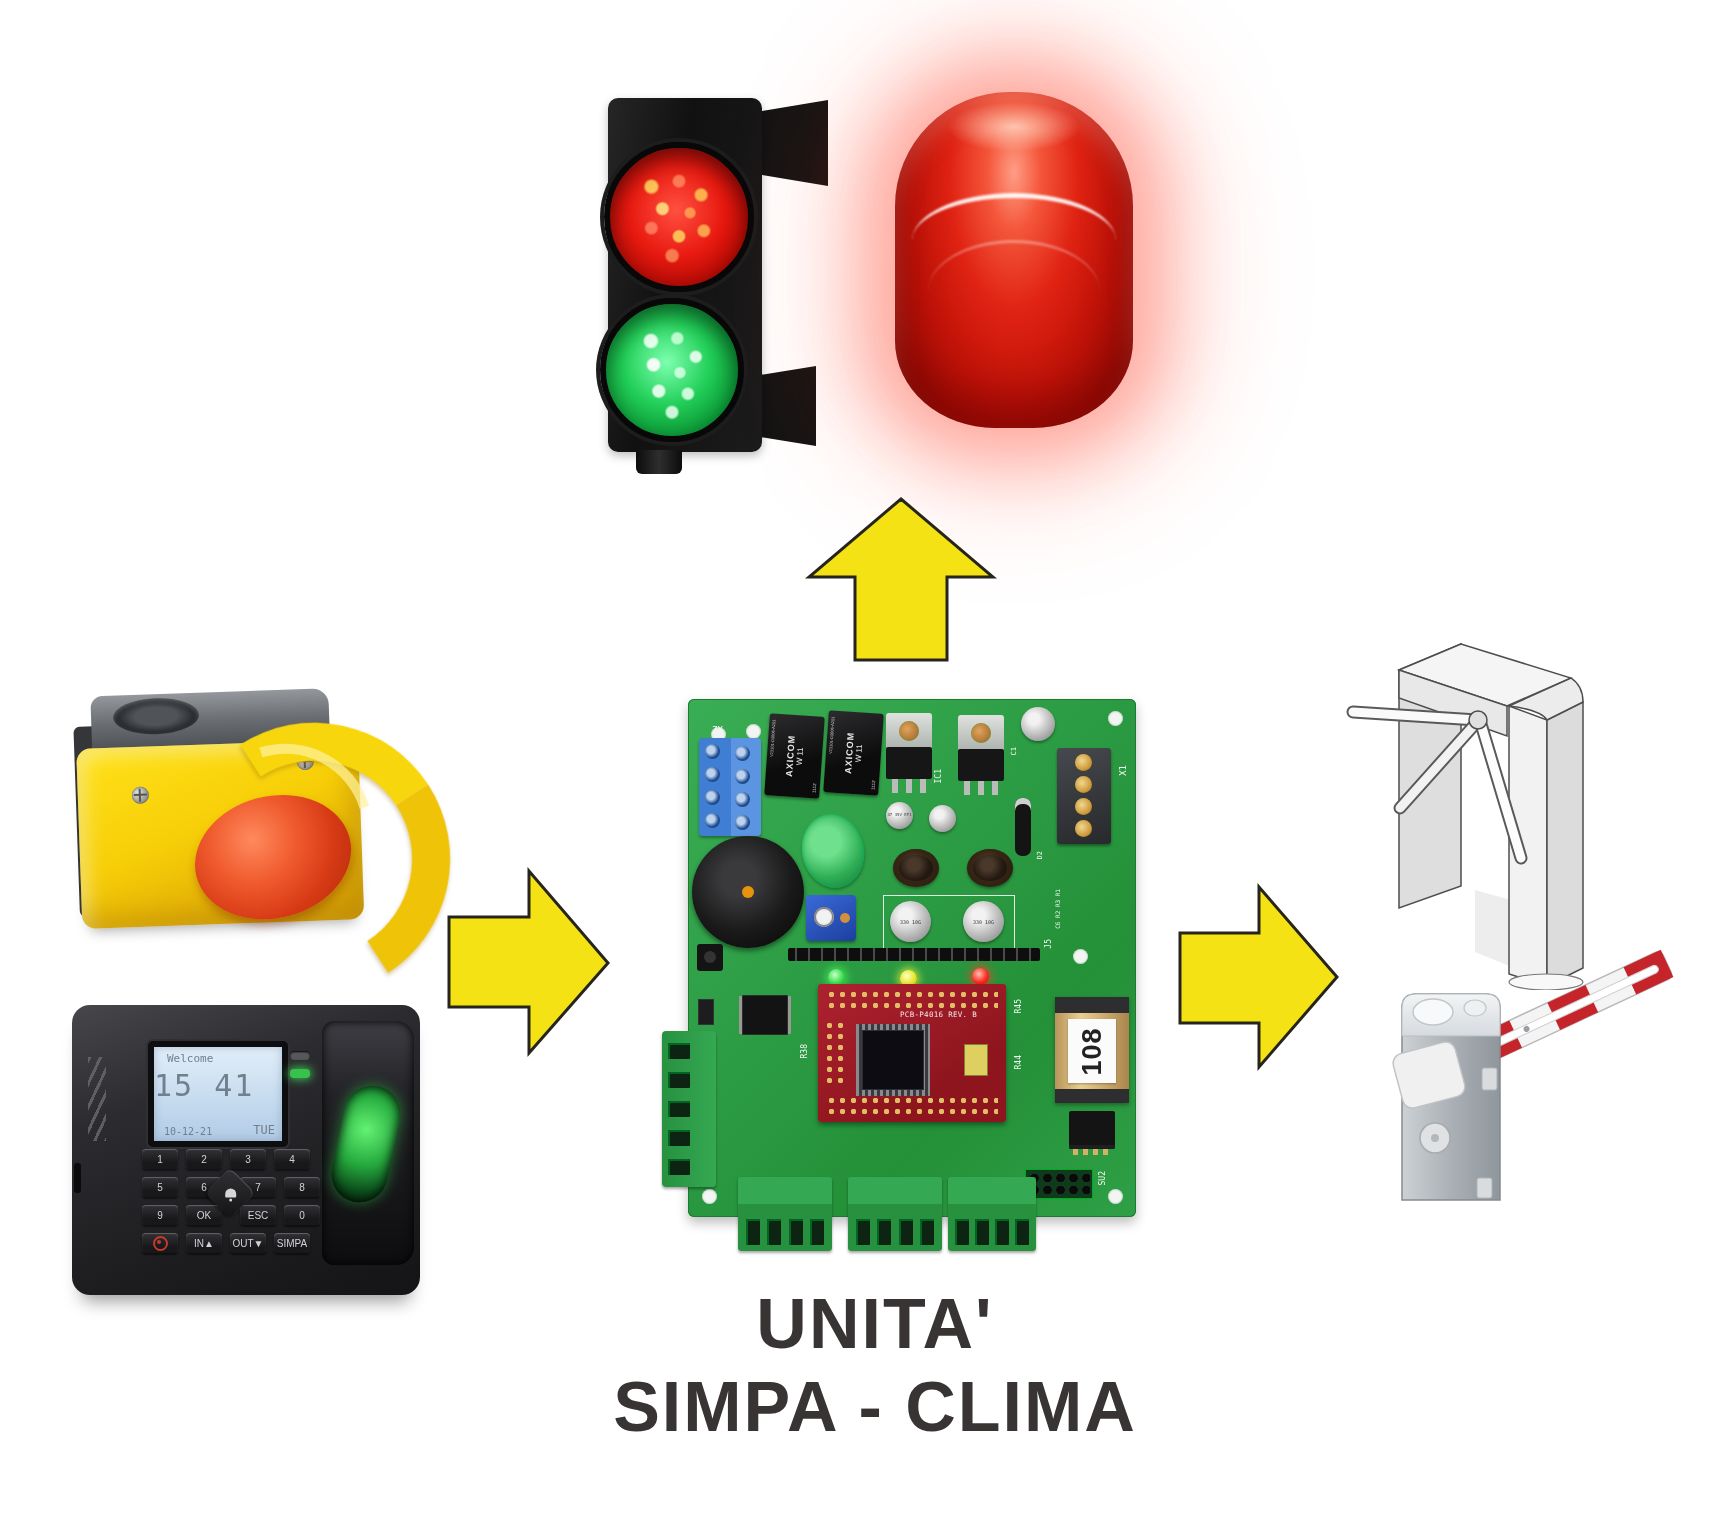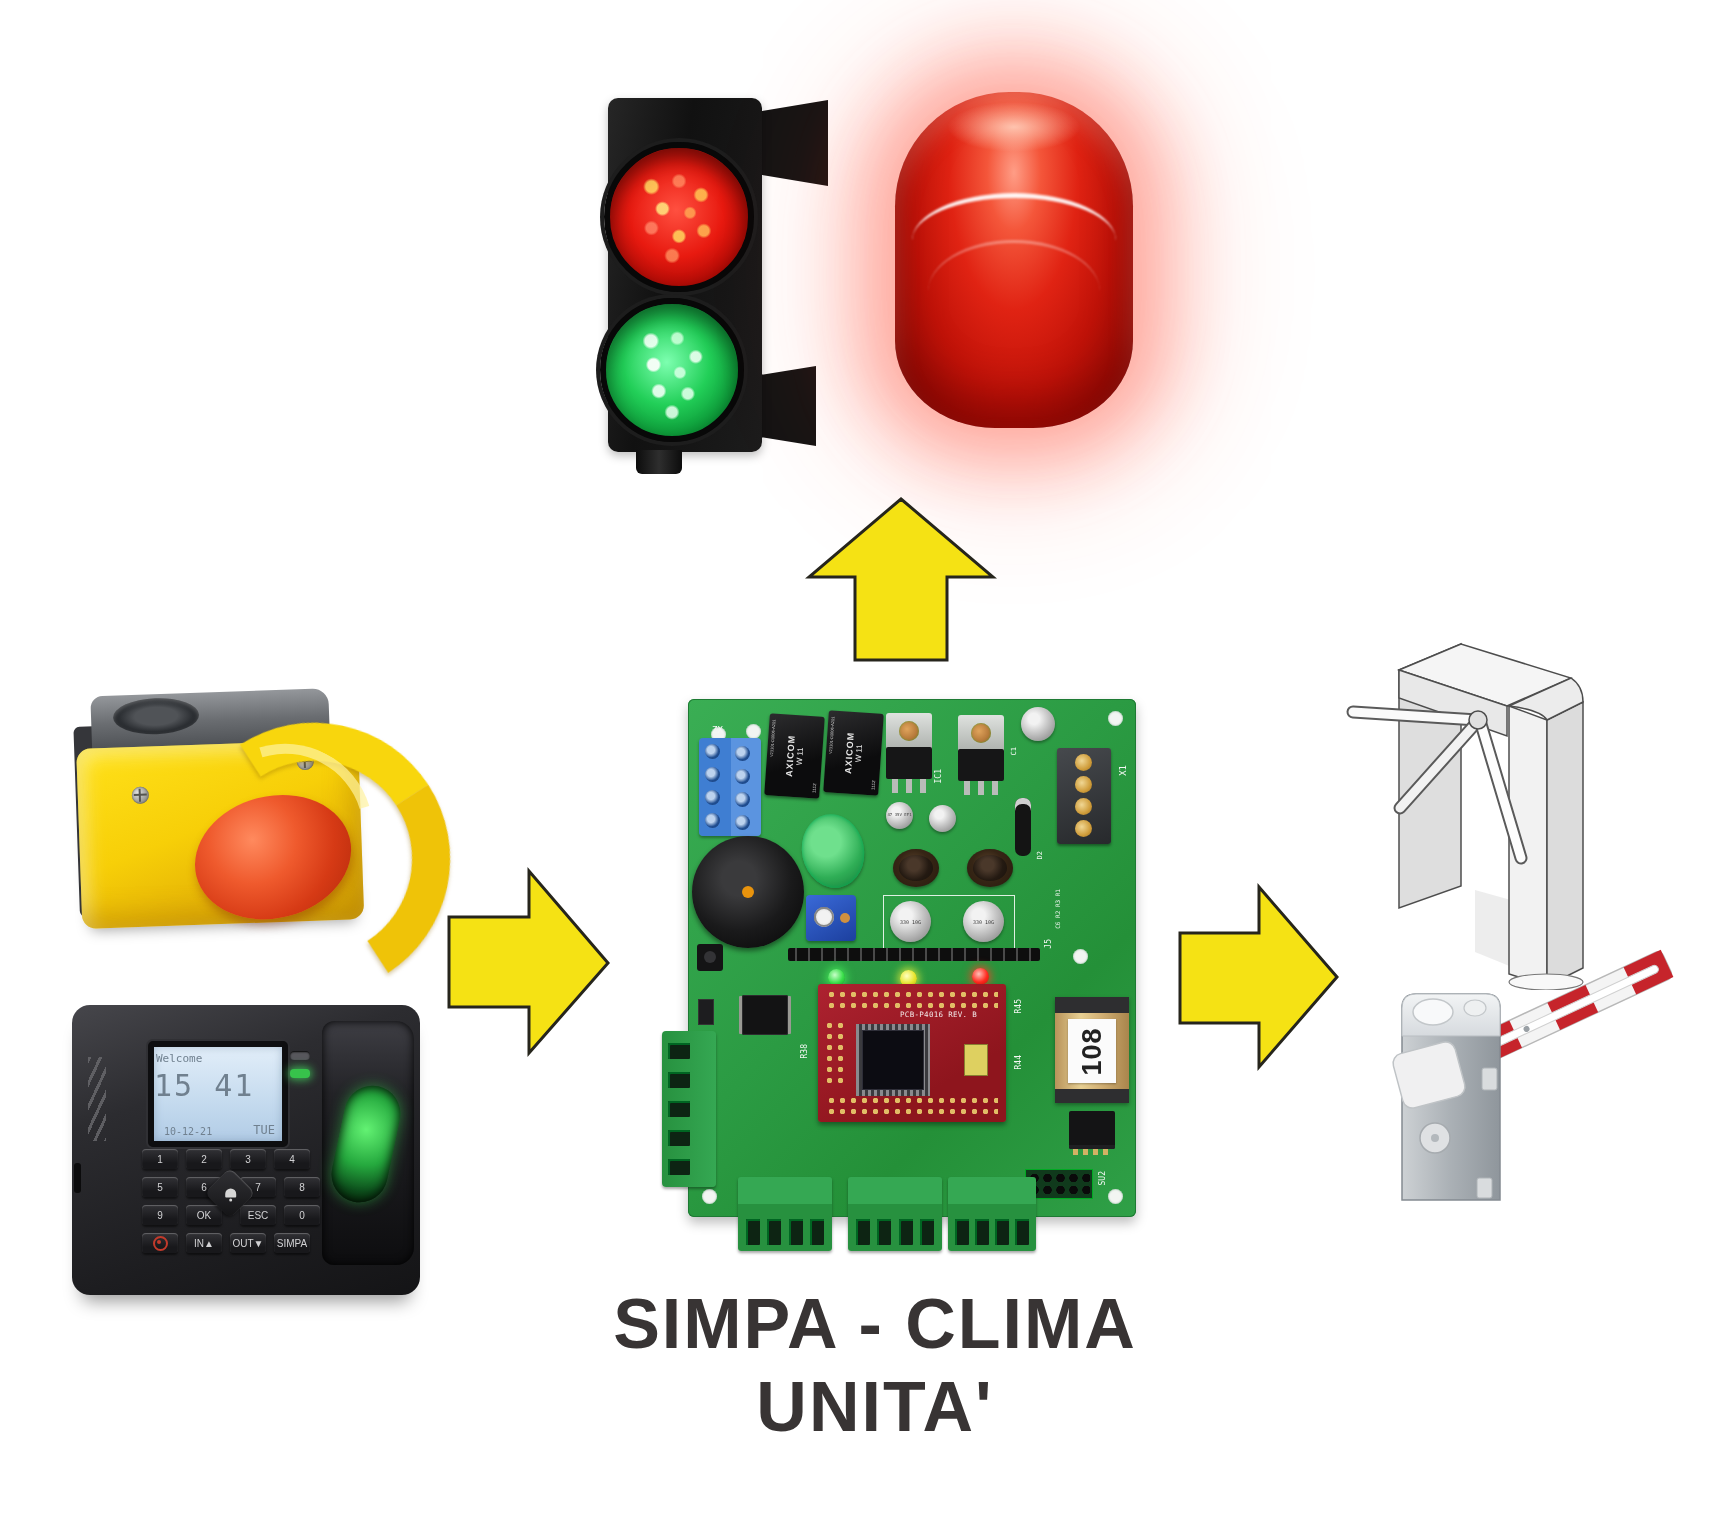--- a/index.html
+++ b/index.html
@@ -88,21 +88,21 @@
   .fp-body{position:absolute;inset:0;border-radius:18px;
      background:linear-gradient(160deg,#46464b 0%,#2c2c30 30%,#1d1d20 70%,#141416 100%);
      box-shadow:0 16px 18px -10px rgba(0,0,0,.4);}
   .fp-vent{position:absolute;left:16px;top:52px;width:18px;height:84px;
      background:repeating-linear-gradient(115deg,#6a6a6e 0 3px,transparent 3px 10px);opacity:.8;}
   .fp-slot{position:absolute;left:2px;top:158px;width:7px;height:30px;background:#0b0b0c;border-radius:3px;}
   .fp-lcd{position:absolute;left:76px;top:36px;width:128px;height:94px;border-radius:5px;
      background:linear-gradient(180deg,#e2eef9 0%,#c4daee 60%,#b2cce6 100%);
      border:6px solid #0e0e10;box-shadow:0 0 0 2px #303034, inset 0 0 8px rgba(90,120,150,.4);
      color:#70808f;}
-  .lcd-hello{position:absolute;left:2px;top:5px;font-size:11px;font-family:"DejaVu Sans Mono",monospace;}
+  .lcd-hello{position:absolute;left:13px;top:5px;font-size:11px;font-family:"DejaVu Sans Mono",monospace;}
   .lcd-time{position:absolute;left:0;right:0;top:21px;text-align:left;font-size:30px;
      font-family:"DejaVu Sans Mono",monospace;letter-spacing:2px;}
   .lcd-date{position:absolute;left:10px;bottom:4px;font-size:10px;font-family:"DejaVu Sans Mono",monospace;}
   .lcd-day{position:absolute;right:7px;bottom:4px;font-size:12px;font-family:"DejaVu Sans Mono",monospace;}
   .fp-led1{position:absolute;left:218px;top:46px;width:20px;height:9px;border-radius:4px;background:#57575c;box-shadow:inset 0 1px 2px #000;}
   .fp-led2{position:absolute;left:218px;top:64px;width:20px;height:9px;border-radius:4px;background:#37c24b;box-shadow:0 0 8px 2px rgba(70,230,100,.7);}
   .fp-scanmod{position:absolute;left:250px;top:16px;width:92px;height:244px;border-radius:12px 18px 18px 12px;
      background:linear-gradient(180deg,#3e3e44 0%,#232327 30%,#0d0d0f 100%);box-shadow:inset 0 0 10px #000;}
   .fp-scanwin{position:absolute;left:16px;top:64px;width:56px;height:118px;border-radius:28px;
      transform:rotate(12deg);
@@ -532,17 +532,17 @@
     <g transform="rotate(-15 44 213)">
       <rect x="12" y="185" width="64" height="56" rx="10" fill="#f0f0f1" stroke="#bfc3c6" stroke-width="1.5"></rect>
     </g>
     <circle cx="50" cy="276" r="15" fill="#dfe1e3" stroke="#a6abaf" stroke-width="1.5"></circle>
     <circle cx="50" cy="276" r="4" fill="#b3b8bc"></circle>
     <rect x="97" y="206" width="15" height="22" rx="2" fill="#d9dcde" stroke="#aeb3b7" stroke-width="1"></rect>
     <rect x="92" y="316" width="15" height="20" rx="2" fill="#d9dcde" stroke="#aeb3b7" stroke-width="1"></rect>
   </svg>
 
   <div class="caption">
+    <div>UNITA'</div>
     <div>SIMPA - CLIMA</div>
-    <div>UNITA'</div>
   </div>
 
 </div>
 
 </body></html>

